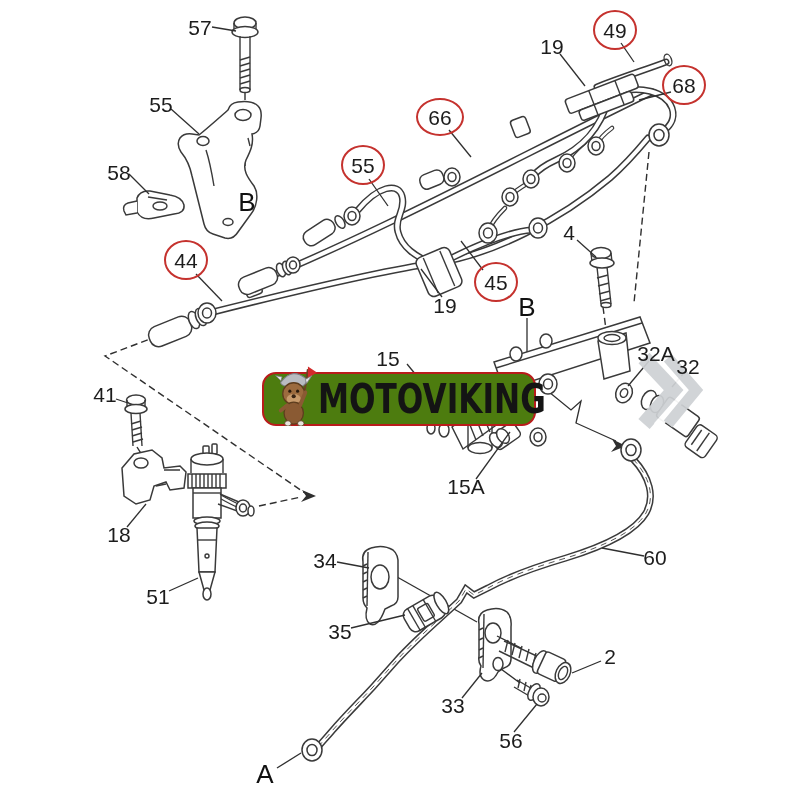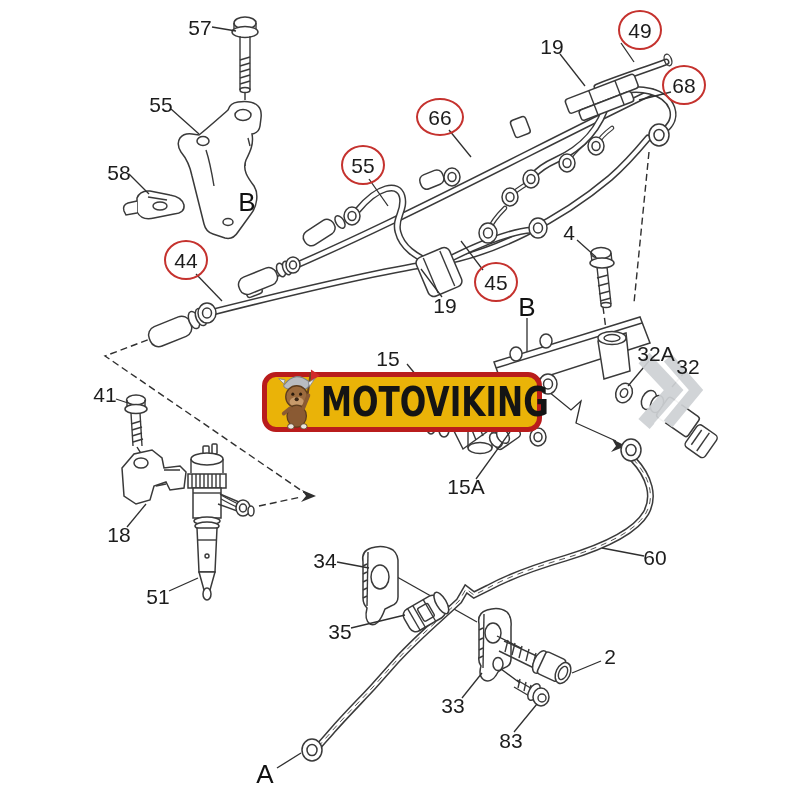--- a/index.html
+++ b/index.html
@@ -19,22 +19,22 @@
   .fillk{fill:#2f2f2f;stroke:none;}
   .grayband{stroke:#ced1d4;fill:none;opacity:.93;}
   .whiteband{stroke:#ffffff;fill:none;opacity:.95;}
   
   .lbl{position:absolute;transform:translate(-50%,-50%);color:#1c1c1c;font-size:21px;
        line-height:1;display:flex;align-items:center;justify-content:center;white-space:nowrap;}
   .circ{width:40px;height:36px;border:2.6px solid #c5322e;border-radius:50%;}
   .circ-wide{width:44px;height:34px;}
   .letter{font-size:26px;color:#111;}
   
-  #wm-card{position:absolute;left:262px;top:372px;width:270px;height:50px;background:#eab308;
-           border:5px solid #b91c1c;border-radius:14px;}
+  #wm-card{position:absolute;left:262px;top:372px;width:270px;height:50px;background:#4d7c0f;
+           border:2px solid #b91c1c;border-radius:14px;}
   #wm-text{position:absolute;left:54px;top:50%;transform:translateY(-50%) scaleX(.78);
            transform-origin:left center;font-size:40px;font-weight:800;color:#141414;
            letter-spacing:0;font-family:"DejaVu Sans", sans-serif;}
   #wm-dog{position:absolute;left:6px;top:-10px;}
 </style>
 </head>
 <body>
 
 <div id="stage">
 
@@ -375,36 +375,36 @@
     <span id="wm-text">MOTOVIKING</span>
   </div>
 
   <div class="lbl" style="left:200px;top:27px">57</div>
   <div class="lbl" style="left:161px;top:104px">55</div>
   <div class="lbl" style="left:119px;top:172px">58</div>
   <div class="lbl circ" style="left:186px;top:260px">44</div>
   <div class="lbl circ" style="left:363px;top:165px">55</div>
   <div class="lbl circ circ-wide" style="left:440px;top:117px">66</div>
   <div class="lbl" style="left:552px;top:46px">19</div>
-  <div class="lbl circ" style="left:640px;top:30px">49</div>
+  <div class="lbl circ" style="left:615px;top:30px">49</div>
   <div class="lbl circ" style="left:684px;top:85px">68</div>
   <div class="lbl circ" style="left:496px;top:282px">45</div>
   <div class="lbl" style="left:445px;top:305px">19</div>
   <div class="lbl" style="left:569px;top:232px">4</div>
   <div class="lbl" style="left:388px;top:358px">15</div>
   <div class="lbl" style="left:656px;top:353px">32A</div>
   <div class="lbl" style="left:688px;top:366px">32</div>
   <div class="lbl" style="left:466px;top:486px">15A</div>
   <div class="lbl" style="left:105px;top:394px">41</div>
   <div class="lbl" style="left:119px;top:534px">18</div>
   <div class="lbl" style="left:158px;top:596px">51</div>
   <div class="lbl" style="left:325px;top:560px">34</div>
   <div class="lbl" style="left:340px;top:631px">35</div>
   <div class="lbl" style="left:453px;top:705px">33</div>
   <div class="lbl" style="left:610px;top:656px">2</div>
-  <div class="lbl" style="left:511px;top:740px">83</div>
+  <div class="lbl" style="left:511px;top:740px">56</div>
   <div class="lbl" style="left:655px;top:557px">60</div>
 
   <div class="lbl letter" style="left:247px;top:202px">B</div>
   <div class="lbl letter" style="left:527px;top:307px">B</div>
   <div class="lbl letter" style="left:265px;top:774px">A</div>
 
 </div>
 
 </body></html>

